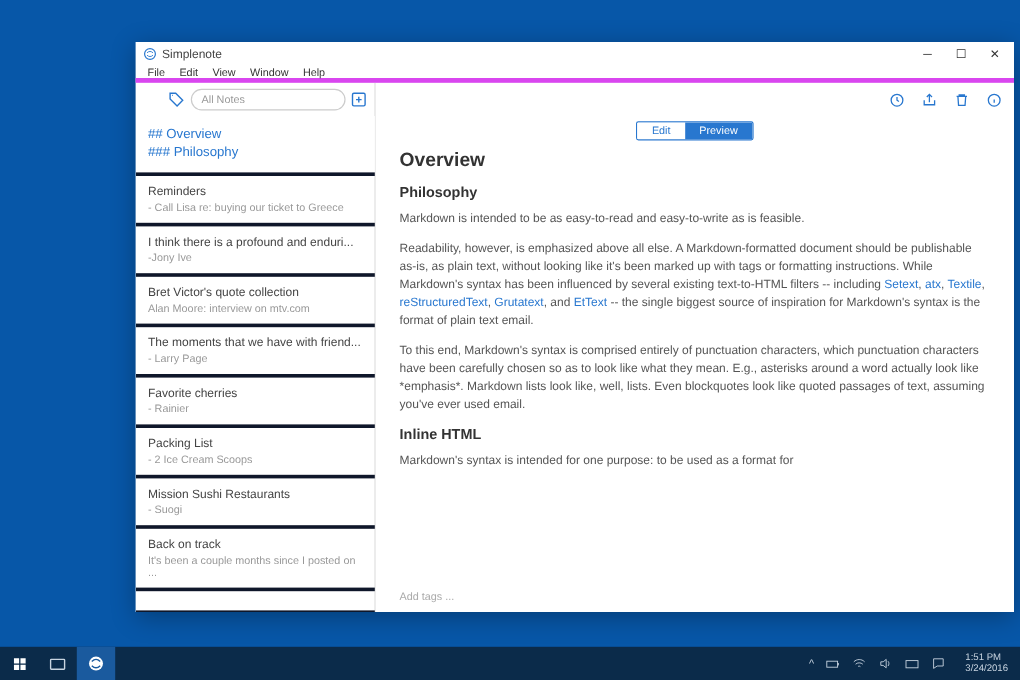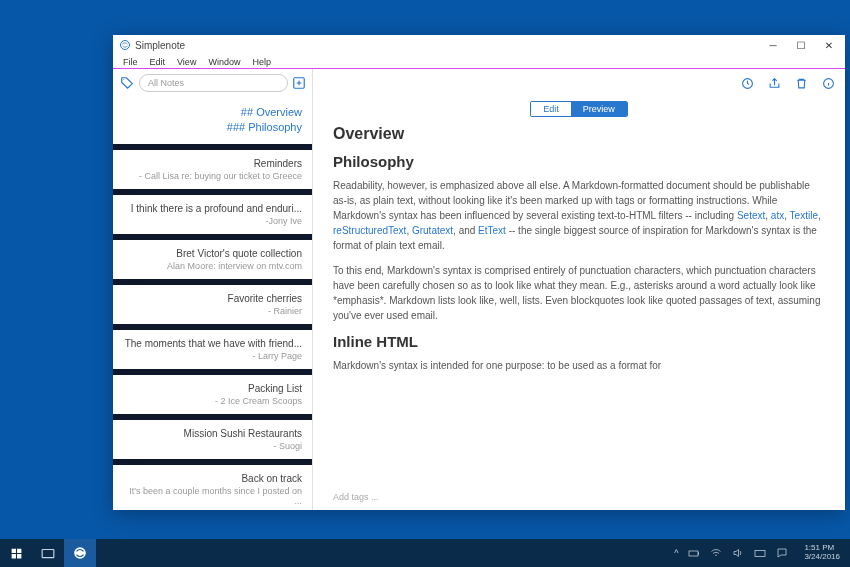--- a/index.html
+++ b/index.html
@@ -13,50 +13,50 @@
       box-shadow: 0 4px 20px rgba(0,0,0,0.3);
       display: flex; flex-direction: column;
     }
     
     .title-bar { height: 20px; display: flex; align-items: center; padding: 0 2px; font-size: 10px; }
     .title-icon { width: 12px; height: 12px; margin: 0 4px; }
     .title-text { flex: 1; color: #444; font-size: 10px; }
     .win-controls { display: flex; }
     .win-btn { width: 28px; height: 20px; display: flex; align-items: center; justify-content: center; font-size: 10px; color: #333; }
     
-    .menu-bar { height: 14px; display: flex; align-items: center; padding: 0 4px; font-size: 9px; color: #333; border-bottom: 1px solid #d946ef; }
+    .menu-bar { height: 14px; display: flex; align-items: flex-end; padding: 0 4px; font-size: 9px; color: #333; border-bottom: 4px solid #d946ef; }
     .menu-item { padding: 0 6px; }
     
     .app-body { flex: 1; display: flex; overflow: hidden; }
     
     .sidebar { width: 200px; border-right: 1px solid #e0e0e0; display: flex; flex-direction: column; }
-    .sidebar-top { height: 28px; display: flex; align-items: center; padding: 5px 6px; gap: 4px; }
+    .sidebar-top { height: 28px; display: flex; align-items: center; padding: 5px 6px; gap: 4px; margin-left: 20px; }
     .tag-icon { color: #2877cf; }
     .search-box { flex: 1; height: 18px; border: 1px solid #ccc; border-radius: 9px; padding: 0 8px; font-size: 9px; color: #999; display: flex; align-items: center; }
     .compose-icon { color: #2877cf; }
     
     .note-list { flex: 1; overflow-y: auto; }
-    .note-item { padding: 8px 10px; border-bottom: 6px solid #0f172a; text-align: right; }
+    .note-item { padding: 8px 10px; border-bottom: 3px solid #0f172a; }
     .note-item.selected { background: #fff; }
     .note-selected-title { color: #2877cf; font-size: 11px; line-height: 1.4; }
     .note-title { color: #444; font-size: 10px; margin-bottom: 2px; }
     .note-sub { color: #999; font-size: 9px; }
     
     .main { flex: 1; display: flex; flex-direction: column; }
     .main-top { height: 28px; display: flex; align-items: center; justify-content: flex-end; padding: 0 10px; gap: 14px; color: #2877cf; }
     .main-top svg { width: 13px; height: 13px; }
     
     .toggle-row { display: flex; justify-content: center; padding: 4px 0 8px; }
     .toggle { display: flex; border: 1px solid #2877cf; border-radius: 2px; font-size: 9px; overflow: hidden; }
     .toggle-btn { padding: 2px 12px; color: #2877cf; background: #fff; }
     .toggle-btn.active { background: #2877cf; color: #fff; }
     
     .content { flex: 1; padding: 0 20px 0 20px; overflow-y: auto; font-size: 10px; color: #444; }
     .content h1 { font-size: 16px; font-weight: 600; color: #333; margin-bottom: 10px; }
-    .content h2 { font-size: 15px; font-weight: 600; color: #333; margin: 10px 0 8px; }
+    .content h2 { font-size: 12px; font-weight: 600; color: #333; margin: 10px 0 8px; }
     .content p { line-height: 1.5; margin-bottom: 10px; color: #555; }
     .content a { color: #2877cf; }
     
     .tag-input { padding: 4px 20px 8px; font-size: 9px; color: #aaa; }
     
     .taskbar { position: absolute; left: 0; bottom: 0; width: 850px; height: 28px; background: #0b2b4a; display: flex; align-items: center; color: #c8d4e0; font-size: 9px; }
     .start-btn { width: 32px; height: 28px; display: flex; align-items: center; justify-content: center; }
     .search-task { width: 208px; height: 28px; display: flex; align-items: center; padding-left: 8px; background: #0f355c; color: #9bb0c4; }
     .task-icon { width: 32px; height: 28px; display: flex; align-items: center; justify-content: center; }
     .task-icon.active { background: #1a5a9e; }
@@ -114,26 +114,26 @@
         </div>
         <div class="note-item">
           <div class="note-title">I think there is a profound and enduri...</div>
           <div class="note-sub">-Jony Ive</div>
         </div>
         <div class="note-item">
           <div class="note-title">Bret Victor's quote collection</div>
           <div class="note-sub">Alan Moore: interview on mtv.com</div>
         </div>
         <div class="note-item">
+          <div class="note-title">The moments that we have with friend...</div>
+          <div class="note-sub">- Larry Page</div>
+        </div>
+        <div class="note-item">
           <div class="note-title">Favorite cherries</div>
           <div class="note-sub">- Rainier</div>
-        </div>
-        <div class="note-item">
-          <div class="note-title">The moments that we have with friend...</div>
-          <div class="note-sub">- Larry Page</div>
         </div>
         <div class="note-item">
           <div class="note-title">Packing List</div>
           <div class="note-sub">- 2 Ice Cream Scoops</div>
         </div>
         <div class="note-item">
           <div class="note-title">Mission Sushi Restaurants</div>
           <div class="note-sub">- Suogi</div>
         </div>
         <div class="note-item">
@@ -167,20 +167,21 @@
       <div class="toggle-row">
         <div class="toggle">
           <div class="toggle-btn">Edit</div>
           <div class="toggle-btn active">Preview</div>
         </div>
       </div>
 
       <div class="content">
         <h1>Overview</h1>
         <h2>Philosophy</h2>
+        <p>Markdown is intended to be as easy-to-read and easy-to-write as is feasible.</p>
         <p>
           <span>Readability, however, is emphasized above all else. A Markdown-formatted document should be publishable as-is, as plain text, without looking like it's been marked up with tags or formatting instructions. While Markdown's syntax has been influenced by several existing text-to-HTML filters -- including </span><a>Setext</a>, <a>atx</a>, <a>Textile</a>, <a>reStructuredText</a>, <a>Grutatext</a>, and <a>EtText</a><span> -- the single biggest source of inspiration for Markdown's syntax is the format of plain text email.</span>
         </p>
         <p>To this end, Markdown's syntax is comprised entirely of punctuation characters, which punctuation characters have been carefully chosen so as to look like what they mean. E.g., asterisks around a word actually look like *emphasis*. Markdown lists look like, well, lists. Even blockquotes look like quoted passages of text, assuming you've ever used email.</p>
         <h2>Inline HTML</h2>
         <p>Markdown's syntax is intended for one purpose: to be used as a format for</p>
       </div>
 
       <div class="tag-input">Add tags ...</div>
     </div>

